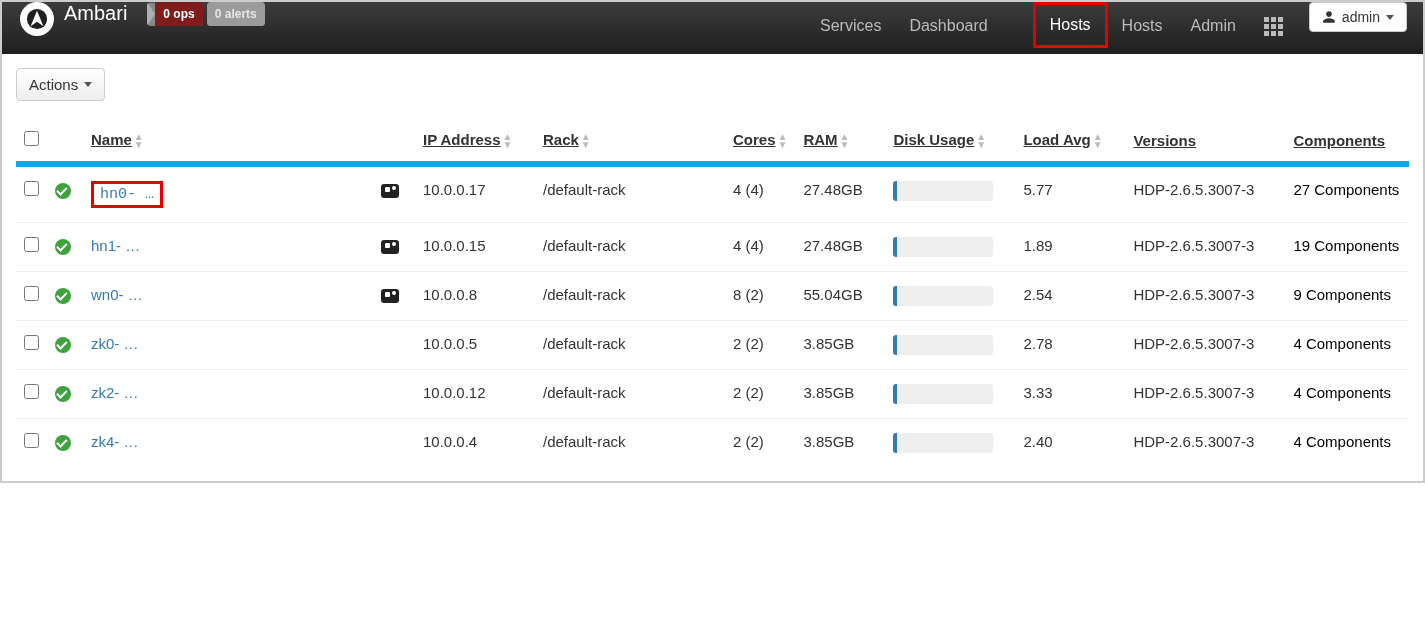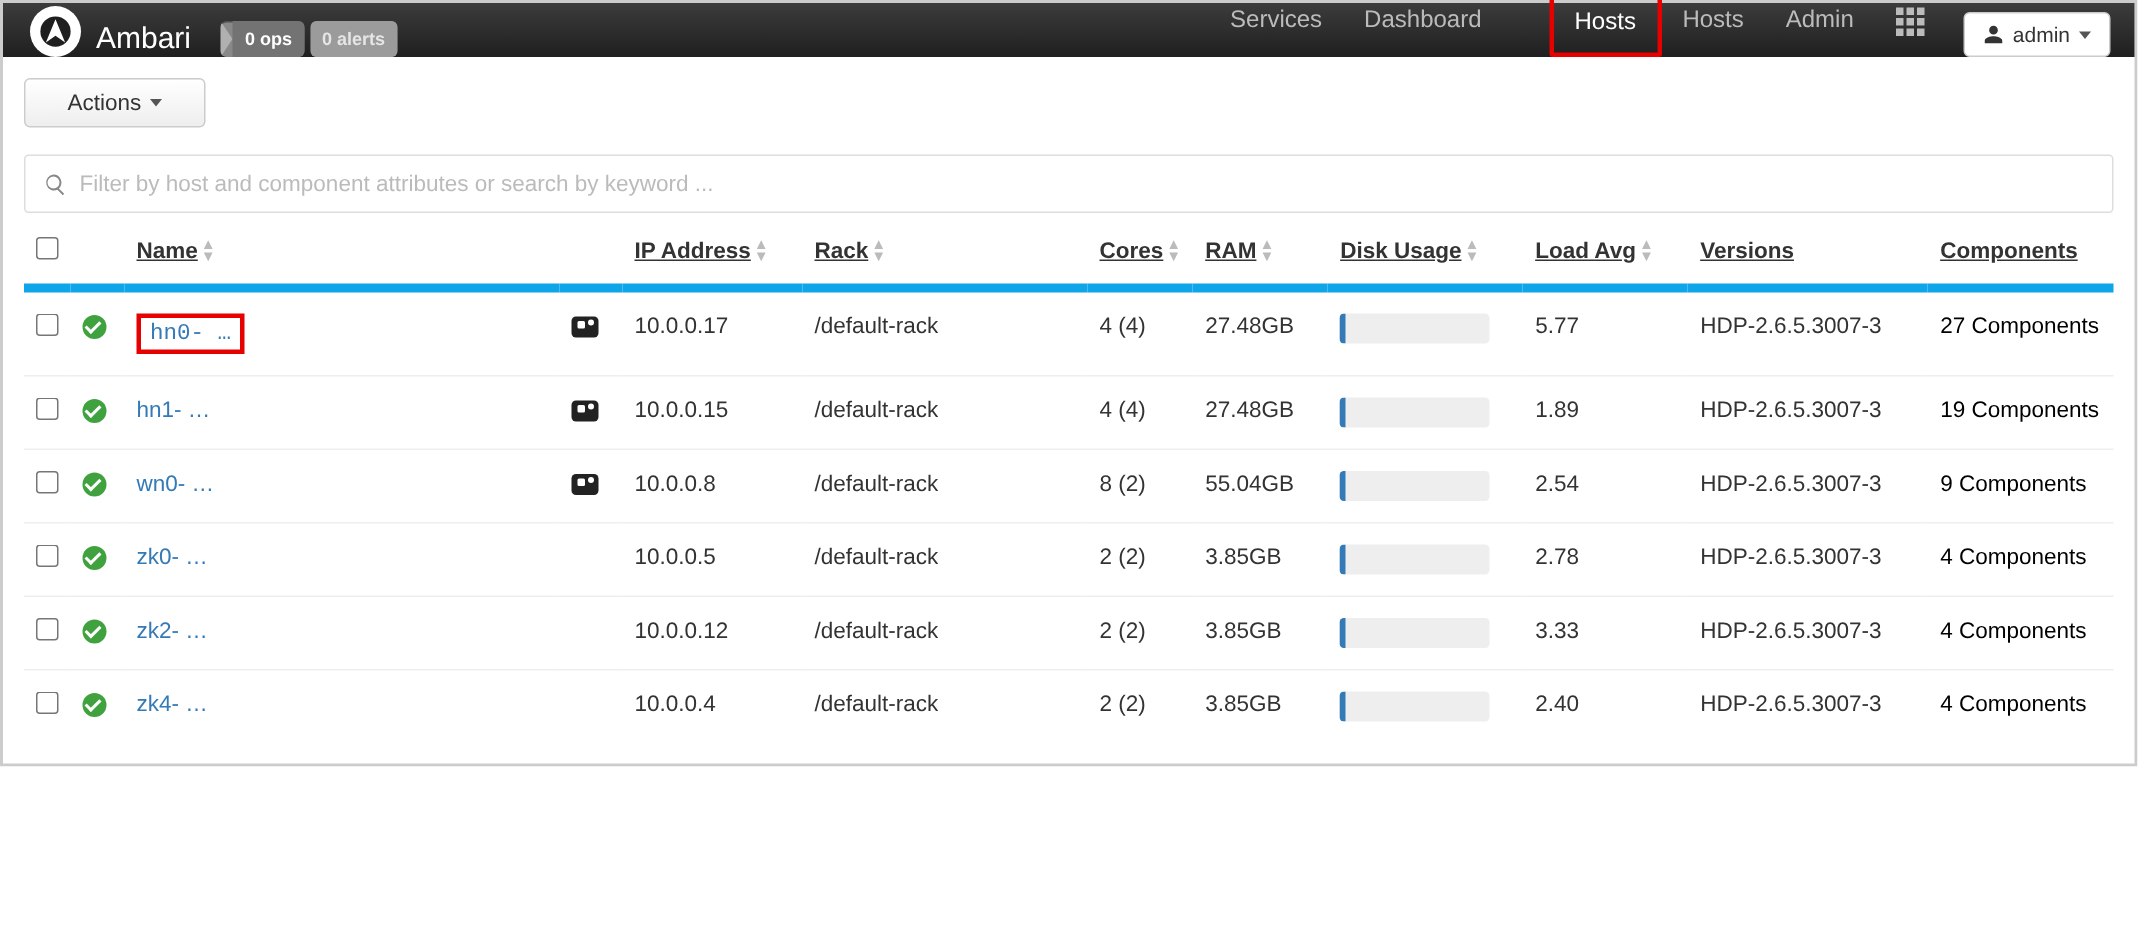--- a/index.html
+++ b/index.html
@@ -1,40 +1,40 @@
 <!DOCTYPE html>
 <html><head>
 <meta charset="utf-8">
 <style>
   * { box-sizing: border-box; margin: 0; padding: 0; }
   body { font-family: "Helvetica Neue", Helvetica, Arial, sans-serif; font-size: 14px; color: #333; background: #fff; width: 1425px; }
   .page { border: 2px solid #ccc; }
 
   
-  .navbar { background: linear-gradient(#3c3c3c,#1f1f1f); height: 36px; display: flex; align-items: flex-end; color: #ddd; }
+  .navbar { background: linear-gradient(#3c3c3c,#1f1f1f); height: 52px; display: flex; align-items: flex-start; color: #ddd; }
   .brand-logo { width: 34px; height: 34px; margin: 0 10px 0 18px; background: #fff; border-radius: 50%; display: flex; align-items: center; justify-content: center; }
   .brand-logo svg { width: 22px; height: 22px; }
   .brand-name { font-size: 20px; color: #fff; margin-right: 20px; }
   .badges { display: flex; gap: 4px; }
   .badge-group { display: flex; background: #888; border-radius: 4px; overflow: hidden; box-shadow: 0 1px 0 rgba(0,0,0,.4) inset; }
   .badge-part { background: #9b9b9b; color: #e5e5e5; font-size: 12px; font-weight: bold; padding: 4px 8px; display: flex; align-items: center; }
-  .badge-part.left { background: #737373; color:#fff; }
+  .badge-part.left { background: #7f1d1d; color:#fff; }
   .badge-caret { width:0; height:0; border-top:12px solid transparent; border-bottom:12px solid transparent; border-left:8px solid #b0b0b0; align-self:center; }
   .nav-spacer { flex: 1; }
   .nav-item { color: #bbb; font-size: 16px; padding: 0 14px; height: 48px; display: flex; align-items: center; cursor: pointer; }
   .nav-item.active { color: #fff; border: 3px solid #e60000; border-radius: 2px; height: 46px; margin-left: 31px; }
   .grid-icon { display: grid; grid-template-columns: repeat(3, 5px); grid-template-rows: repeat(3, 5px); gap: 2px; }
   .grid-icon span { background: #bbb; width: 5px; height: 5px; }
   .user-btn { background: #fff; color: #333; border: 1px solid #ccc; border-radius: 4px; padding: 6px 12px; font-size: 14px; margin: 0 16px 0 12px; display: flex; align-items: center; gap: 6px; cursor: pointer; }
   .user-btn svg { width: 14px; height: 14px; }
   .caret { width: 0; height: 0; border-left: 4px solid transparent; border-right: 4px solid transparent; border-top: 5px solid #555; }
 
   
   .content { padding: 14px; }
-  .actions-btn { background: linear-gradient(#fff,#eee); border: 1px solid #ccc; border-radius: 4px; padding: 7px 28px; font-size: 15px; color: #333; display: inline-flex; align-items: center; gap: 6px; cursor: pointer; margin-bottom: 18px; }
+  .actions-btn { background: linear-gradient(#fff,#eee); border: 1px solid #ccc; border-radius: 4px; padding: 7px 12px; font-size: 15px; color: #333; display: inline-flex; align-items: center; gap: 6px; cursor: pointer; margin-bottom: 18px; }
   .filter-bar { border: 1px solid #ddd; border-radius: 3px; padding: 10px 12px; display: flex; align-items: center; gap: 8px; color: #999; font-size: 15px; margin-bottom: 4px; }
   .filter-bar input { border: none; outline: none; flex: 1; font-size: 15px; color: #333; }
   .filter-bar input::placeholder { color: #bbb; }
   .search-icon { width: 16px; height: 16px; fill: #888; }
 
   
   table { width: 100%; border-collapse: collapse; }
   thead th { text-align: left; font-weight: bold; font-size: 15px; padding: 12px 8px; border-bottom: 6px solid #0ea5e9; color: #333; white-space: nowrap; text-decoration: underline; }
   tbody td { padding: 14px 8px; border-top: 1px solid #eee; font-size: 15px; color: #333; vertical-align: top; }
   .sort-arrows { color: #bbb; font-size: 10px; margin-left: 2px; display:inline-block; line-height:8px; vertical-align:middle;}
@@ -102,26 +102,20 @@
       <span class="caret"></span>
     </button>
   </div>
 
   <div class="content">
     <button class="actions-btn">
       <span>Actions</span>
       <span class="caret"></span>
     </button>
 
-    <div class="filter-bar">
-      <svg class="search-icon" viewBox="0 0 24 24">
-          <path d="M10 2a8 8 0 015.3 13.9l5.4 5.4-1.4 1.4-5.4-5.4A8 8 0 1110 2zm0 2a6 6 0 100 12 6 6 0 000-12z"></path>
-        </svg>
-      <input type="text" placeholder="Filter by host and component attributes or search by keyword ..." style="">
-    </div>
 
     <table>
       <colgroup>
         <col class="col-chk">
           <col class="col-status">
           <col class="col-name">
           <col class="col-maint">
         <col class="col-ip">
           <col class="col-rack">
           <col class="col-cores">

